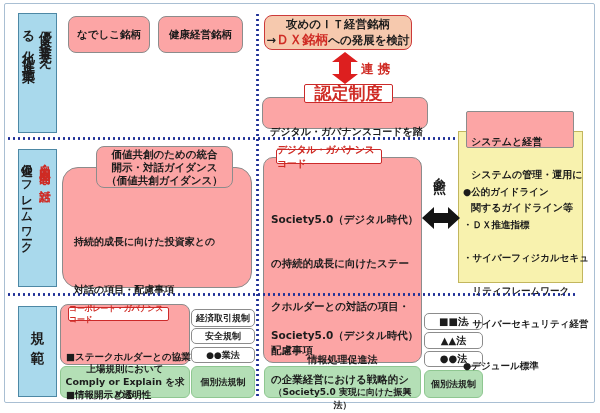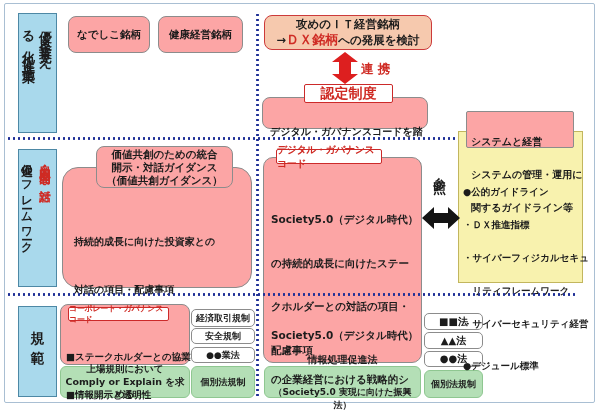--- a/index.html
+++ b/index.html
@@ -53,31 +53,31 @@
   <div class="abs dot-h" style="left:7px;top:293px;width:568px;"></div>
 
   <div class="abs blue-box" style="left:18px;top:13px;width:39px;height:120px;font-size:13px;letter-spacing:5px;line-height:17px;padding:7px 2px 0 0;">
     <span class="col">優良企業見え</span>
     <span class="col">る化促進施策</span>
   </div>
 
   <div class="abs wbox center-txt bold" style="left:68px;top:16px;width:82px;height:37px;font-size:10.5px;">なでしこ銘柄</div>
   <div class="abs wbox center-txt bold" style="left:158px;top:16px;width:85px;height:37px;font-size:10.5px;">健康経営銘柄</div>
 
-  <div class="abs pink-box" style="left:264px;top:15px;width:168px;height:35px;font-size:11.5px;line-height:15px;">
+  <div class="abs pink-box" style="left:264px;top:15px;width:148px;height:35px;font-size:11.5px;line-height:15px;">
     <div>攻めのＩＴ経営銘柄</div>
     <div><span>→</span><span class="red-text" style="font-size:13px;">ＤＸ銘柄</span><span>への発展を検討</span></div>
   </div>
 
   <svg class="abs" style="left:332px;top:52px;z-index:2;" width="26" height="32" viewBox="0 0 26 32">
     <path d="M13 0 L26 10 L19 10 L19 22 L26 22 L13 32 L0 22 L7 22 L7 10 L0 10 Z" fill="#dd1f1f"></path>
   </svg>
   <div class="abs bold red-text" style="left:361px;top:61px;font-size:12.5px;z-index:2;">連 携</div>
 
-  <div class="abs red-label" style="left:304px;top:84px;width:89px;height:19px;font-size:14px;">認定制度</div>
+  <div class="abs red-label" style="left:304px;top:84px;width:89px;height:19px;font-size:17px;">認定制度</div>
   <div class="abs wbox" style="left:262px;top:97px;width:166px;height:32px;">
     <div class="lines" style="position:absolute;left:7px;top:5px;font-size:10px;line-height:11.5px;">
       <div>デジタル・ガバナンスコードを踏</div>
       <div>まえた対話に取り組む企業を認定</div>
     </div>
   </div>
 
   <div class="abs blue-box" style="left:18px;top:149px;width:39px;height:138px;font-size:11.5px;letter-spacing:1.5px;line-height:18px;padding:5px 2px 0 0;">
     <span class="col red-text">自主的・自発的な対話</span>
     <span class="col">促進のフレームワーク</span>

